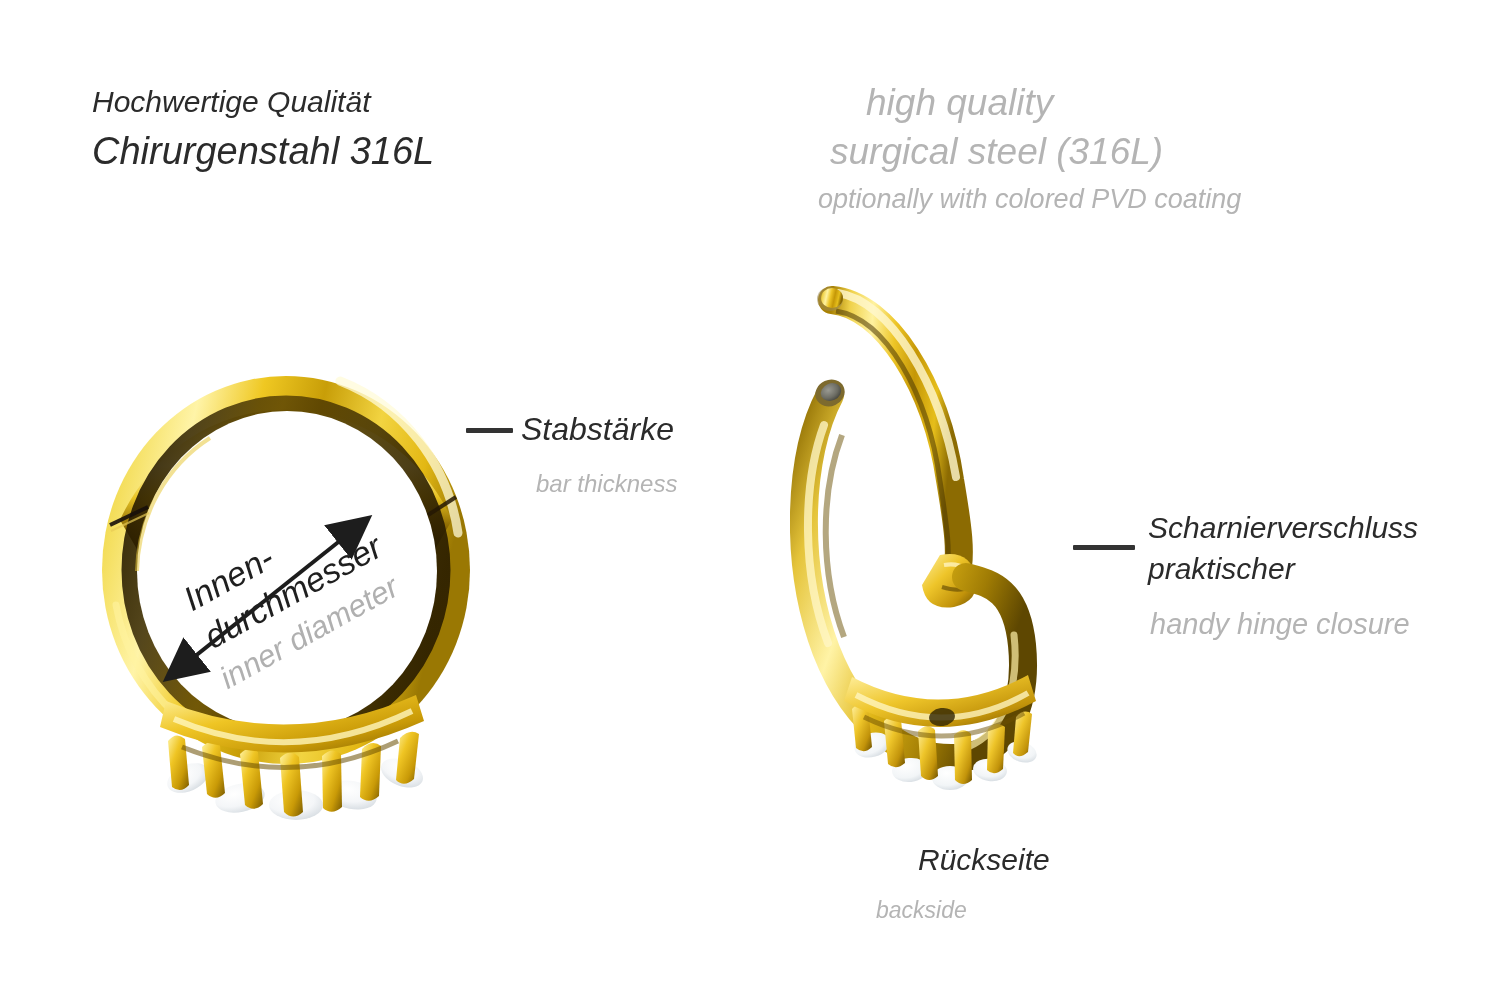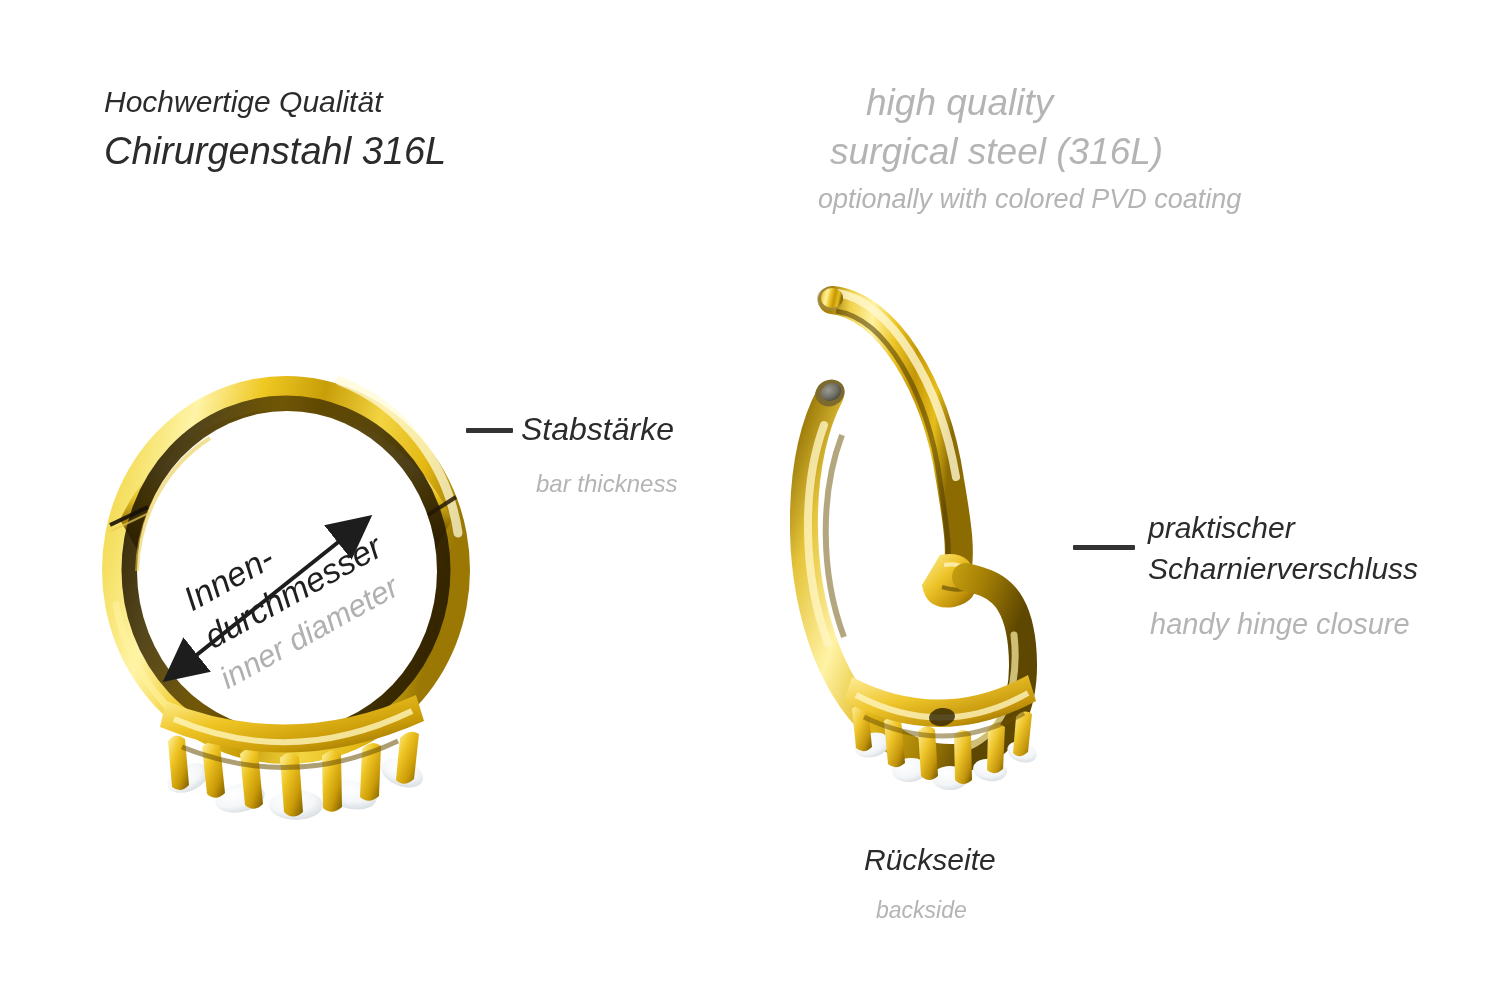--- a/index.html
+++ b/index.html
@@ -9,37 +9,37 @@
     font-family:"Liberation Sans","DejaVu Sans",sans-serif;
     background:#ffffff;
   }
   .stage{position:absolute;inset:0;}
 
   
   .txt{position:absolute;white-space:nowrap;font-style:italic;}
   .de{color:#2b2b2b;}
   .en{color:#b4b4b4;}
 
-  #hdr-de{left:92px;top:78px;margin-left:12px;}
+  #hdr-de{left:92px;top:78px;}
   #hdr-de .l1{font-size:30px;line-height:47px;}
   #hdr-de .l2{font-size:38px;line-height:52px;}
   #hdr-de .l3{font-size:28px;line-height:44px;}
 
   #hdr-en{left:818px;top:80px;}
   #hdr-en .l1{font-size:37px;line-height:46px;margin-left:48px;}
   #hdr-en .l2{font-size:37px;line-height:52px;margin-left:12px;}
   #hdr-en .l3{font-size:27px;line-height:43px;}
 
   #lbl-bar-de{left:521px;top:411px;font-size:32px;}
   #lbl-bar-en{left:536px;top:470px;font-size:24px;font-style:italic;}
 
   #lbl-hinge-de{left:1148px;top:507px;font-size:30px;line-height:41px;}
   #lbl-hinge-en{left:1150px;top:608px;font-size:29px;}
 
-  #lbl-back-de{left:864px;top:843px;font-size:30px;}
+  #lbl-back-de{left:918px;top:843px;font-size:30px;}
   #lbl-back-en{left:876px;top:897px;font-size:23px;}
 
   
   .leader{position:absolute;background:#333333;height:5px;border-radius:1px;}
   #leader-bar{left:466px;top:428px;width:47px;}
   #leader-hinge{left:1073px;top:545px;width:62px;}
 
   
   .rot{position:absolute;white-space:nowrap;font-style:italic;
        transform-origin:left top;}
@@ -279,21 +279,21 @@
         <path d="M 66 430 q 88 46 172 -2" fill="none" stroke="#FFF6C2" stroke-width="6" opacity="0.78"></path>
         <path d="M 74 452 q 82 40 160 -4" fill="none" stroke="#6c5002" stroke-width="5" opacity="0.5"></path>
 
         <ellipse cx="152" cy="452" rx="13" ry="9" fill="#2f2403" opacity="0.8" transform="rotate(-8 152 452)"></ellipse>
       </g>
     </svg>
   </div>
 
   <div class="leader" id="leader-hinge"></div>
   <div class="txt de" id="lbl-hinge-de">
+    <div>Scharnierverschluss</div>
     <div>praktischer</div>
-    <div>Scharnierverschluss</div>
   </div>
   <div class="txt en" id="lbl-hinge-en">handy hinge closure</div>
 
   <div class="txt de" id="lbl-back-de">Rückseite</div>
   <div class="txt en" id="lbl-back-en">backside</div>
 
 </div>
 
 </body></html>

